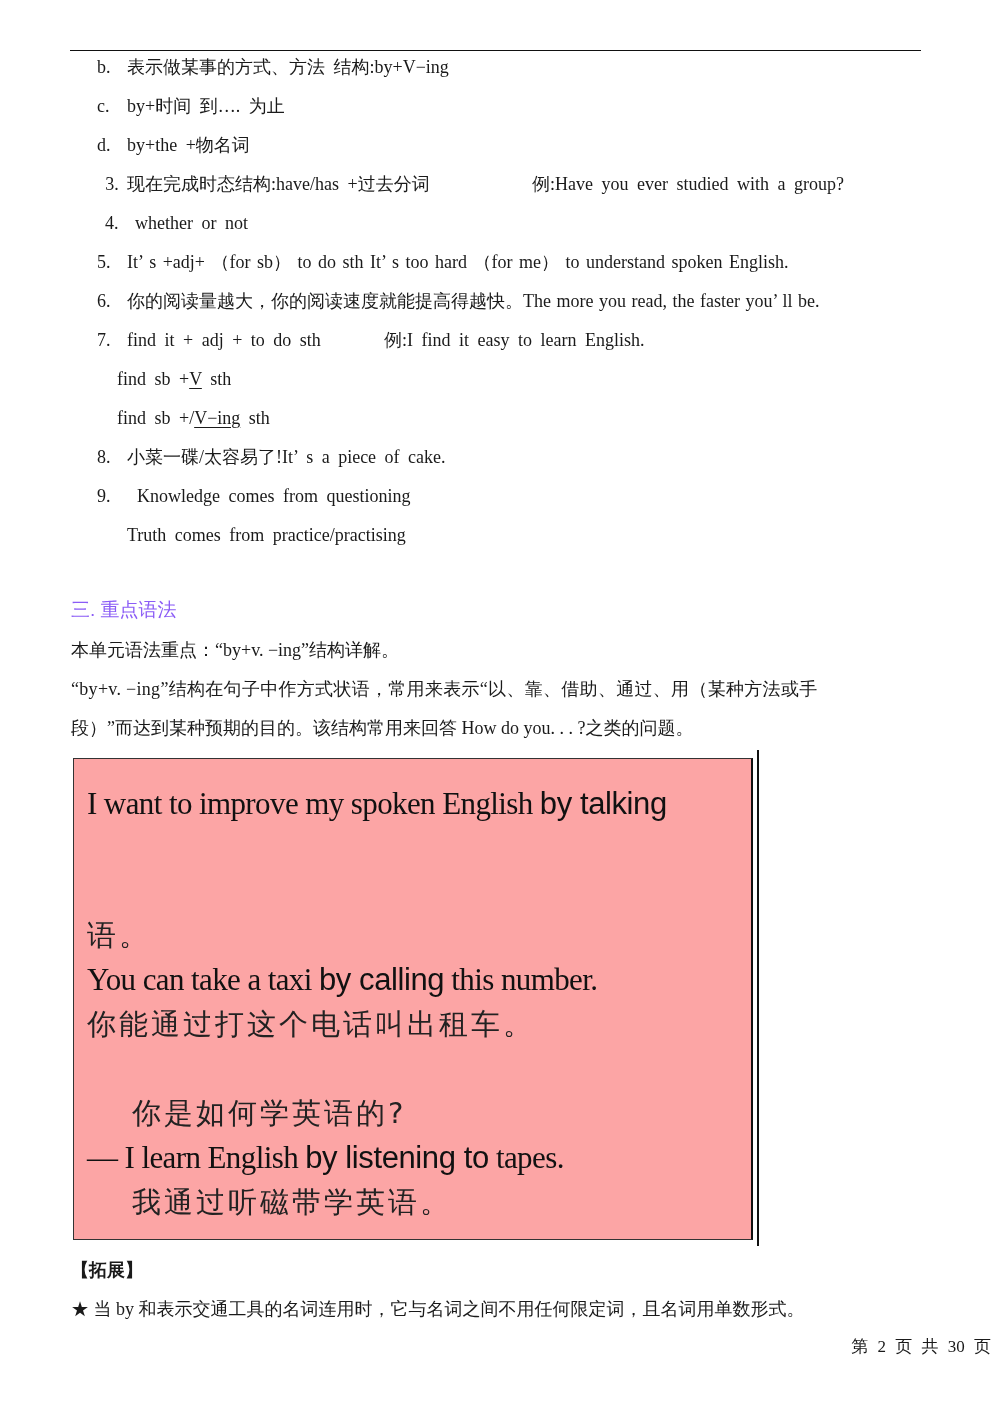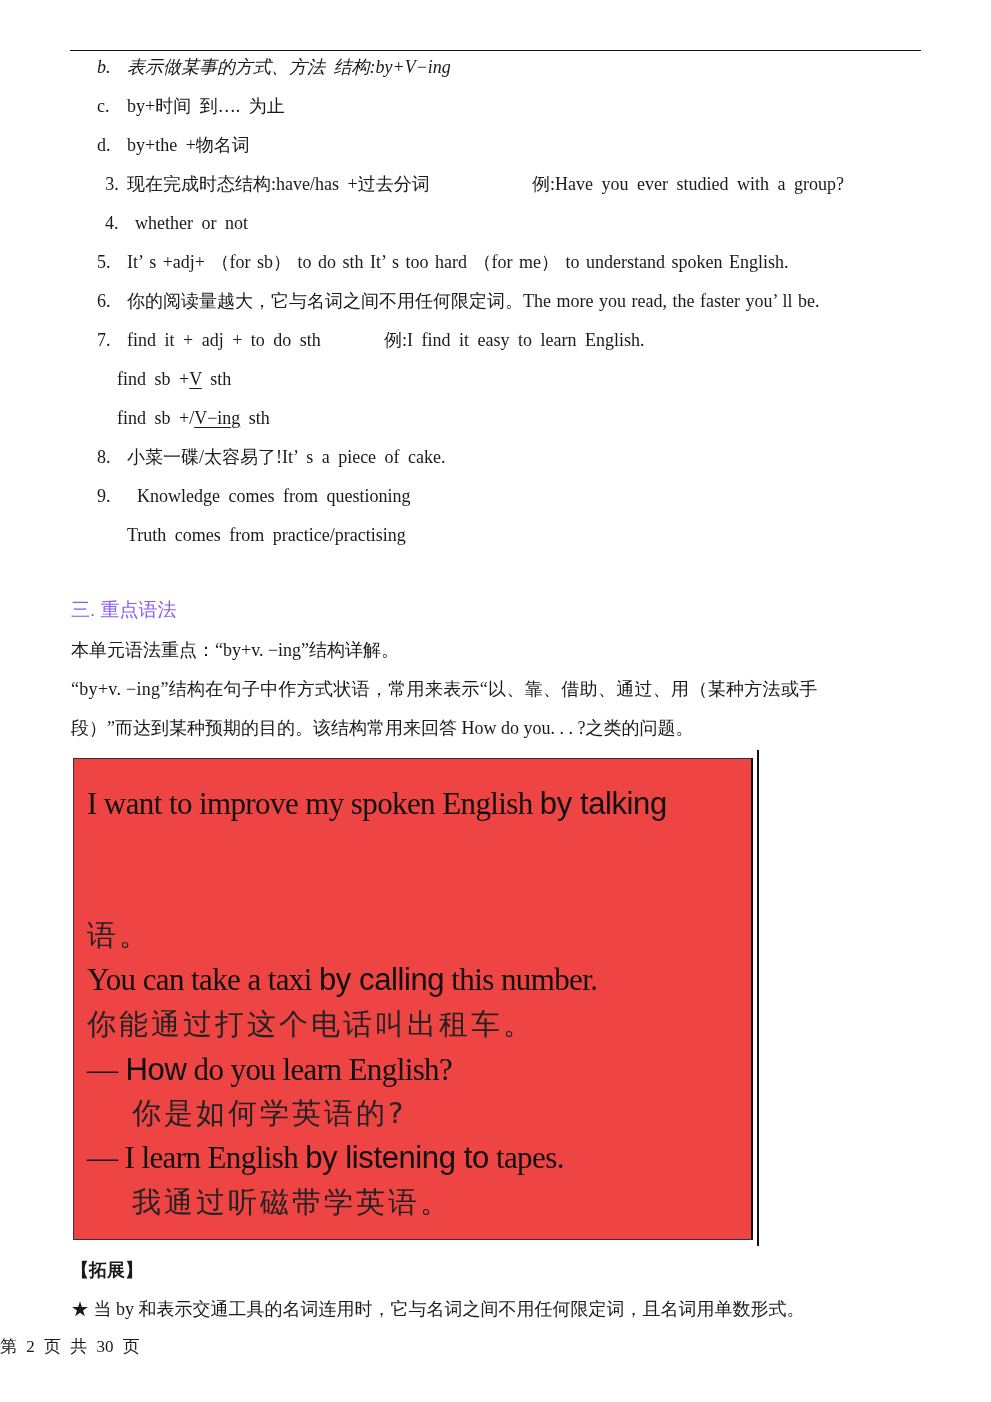--- a/index.html
+++ b/index.html
@@ -23,21 +23,21 @@
     .u { text-decoration: underline; text-underline-offset: 3px; }
     .section-heading {
       position: absolute; left: 71px; top: 598px; font-size: 19px; line-height: 24px;
       color: #8b5cf6; font-family: "Liberation Sans", "DejaVu Sans", sans-serif;
     }
     .para {
       position: absolute; left: 71px; font-size: 18px; line-height: 22px; white-space: nowrap;
     }
     .example-box {
       position: absolute; left: 73px; top: 758px; width: 680px; height: 482px;
-      border: 1.5px solid #333; border-right: 2px solid #111; background: #ef4444;
+      border: 1.5px solid #333; border-right: 2px solid #111; background: #fca5a5;
     }
     .box-outer-rule {
       position: absolute; left: 757px; top: 750px; width: 0; height: 496px;
       border-left: 2px solid #111;
     }
     .ex {
       position: absolute; left: 13px; white-space: nowrap; font-size: 31px; line-height: 38px;
       color: #111; letter-spacing: -0.6px;
     }
     .ex .sans { font-family: "Liberation Sans", "DejaVu Sans", sans-serif; letter-spacing: -0.4px; }
@@ -45,50 +45,50 @@
       position: absolute; left: 13px; white-space: nowrap; font-size: 29px; line-height: 36px;
       color: #222; letter-spacing: 3px; font-family: "DejaVu Sans", sans-serif; font-weight: normal;
     }
     .bracket-heading {
       position: absolute; left: 71px; top: 1259px; font-size: 18px; line-height: 22px; font-weight: bold;
     }
     .star-line {
       position: absolute; left: 71px; top: 1298px; font-size: 18px; line-height: 22px; white-space: nowrap; text-align: right;
     }
     .footer {
-      position: absolute; left: 0; width: 991px; top: 1336px; text-align: left;
+      position: absolute; left: 0; width: 991px; top: 1336px; text-align: right;
       font-size: 17px; line-height: 22px; word-spacing: 5px;
     }
   </style>
 </head>
 <body>
 
 <div class="header-rule"></div>
 
-<div class="line" style="left:97px; top:56px;font-style:italic;">
+<div class="line" style="left:97px; top:56px;">
   <span class="num">b.</span><span>表示做某事的方式、方法  结构:by+V−ing</span>
 </div>
 <div class="line" style="left:97px; top:95px;">
   <span class="num">c.</span><span>by+时间  到…. 为止</span>
 </div>
 <div class="line" style="left:97px; top:134px;">
   <span class="num">d.</span><span>by+the  +物名词</span>
 </div>
 <div class="line" style="left:97px; top:173px;text-align:center;">
   <span class="num">3.</span><span>现在完成时态结构:have/has  +过去分词</span>
 </div>
 <div class="line" style="left:532px; top:173px;">例:Have  you  ever  studied  with  a  group?</div>
 <div class="line" style="left:97px; top:212px;margin-left:8px;">
   <span class="num">4.</span><span>whether  or  not</span>
 </div>
 <div class="line" style="left:97px; top:251px; word-spacing:2px;">
   <span class="num">5.</span><span>It’ s  +adj+ （for sb） to  do  sth  It’ s  too  hard （for  me） to  understand  spoken  English.</span>
 </div>
 <div class="line" style="left:97px; top:290px; word-spacing:1px;">
-  <span class="num">6.</span><span>你的阅读量越大，它与名词之间不用任何限定词。The more you read,  the faster you’   ll be.</span>
+  <span class="num">6.</span><span>你的阅读量越大，你的阅读速度就能提高得越快。The more you read,  the faster you’   ll be.</span>
 </div>
 <div class="line" style="left:97px; top:329px;">
   <span class="num">7.</span><span>find  it  +  adj  +  to  do  sth</span>
 </div>
 <div class="line" style="left:384px; top:329px;">例:I  find  it  easy  to  learn  English.</div>
 <div class="line" style="left:117px; top:368px;">
   <span>find  sb  +</span><span class="u">V</span><span>  sth</span>
 </div>
 <div class="line" style="left:117px; top:407px;">
   <span>find  sb  +/</span><span class="u">V−ing</span><span>  sth</span>
@@ -109,23 +109,20 @@
 <div class="box-outer-rule"></div>
 <div class="example-box">
   <div class="ex" style="top:26px;">
     <span>I want to improve my spoken English </span><span class="sans">by talking</span>
   </div>
   <div class="ex-cn" style="top:158px;">语。</div>
   <div class="ex" style="top:202px;">
     <span>You can take a taxi </span><span class="sans">by calling</span><span> this number.</span>
   </div>
   <div class="ex-cn" style="top:247px;">你能通过打这个电话叫出租车。</div>
-  <div class="ex" style="top:292px;">
-    <span>—</span><span class="sans"> How</span><span> do you learn English?</span>
-  </div>
   <div class="ex-cn" style="top:336px; left:58px;">你是如何学英语的?</div>
   <div class="ex" style="top:380px;">
     <span>—</span><span> I learn English </span><span class="sans">by listening to</span><span> tapes.</span>
   </div>
   <div class="ex-cn" style="top:425px; left:58px;">我通过听磁带学英语。</div>
 </div>
 
 <div class="bracket-heading">【拓展】</div>
 <div class="star-line">
   <span>★</span><span> 当  by  和表示交通工具的名词连用时，它与名词之间不用任何限定词，且名词用单数形式。</span>

